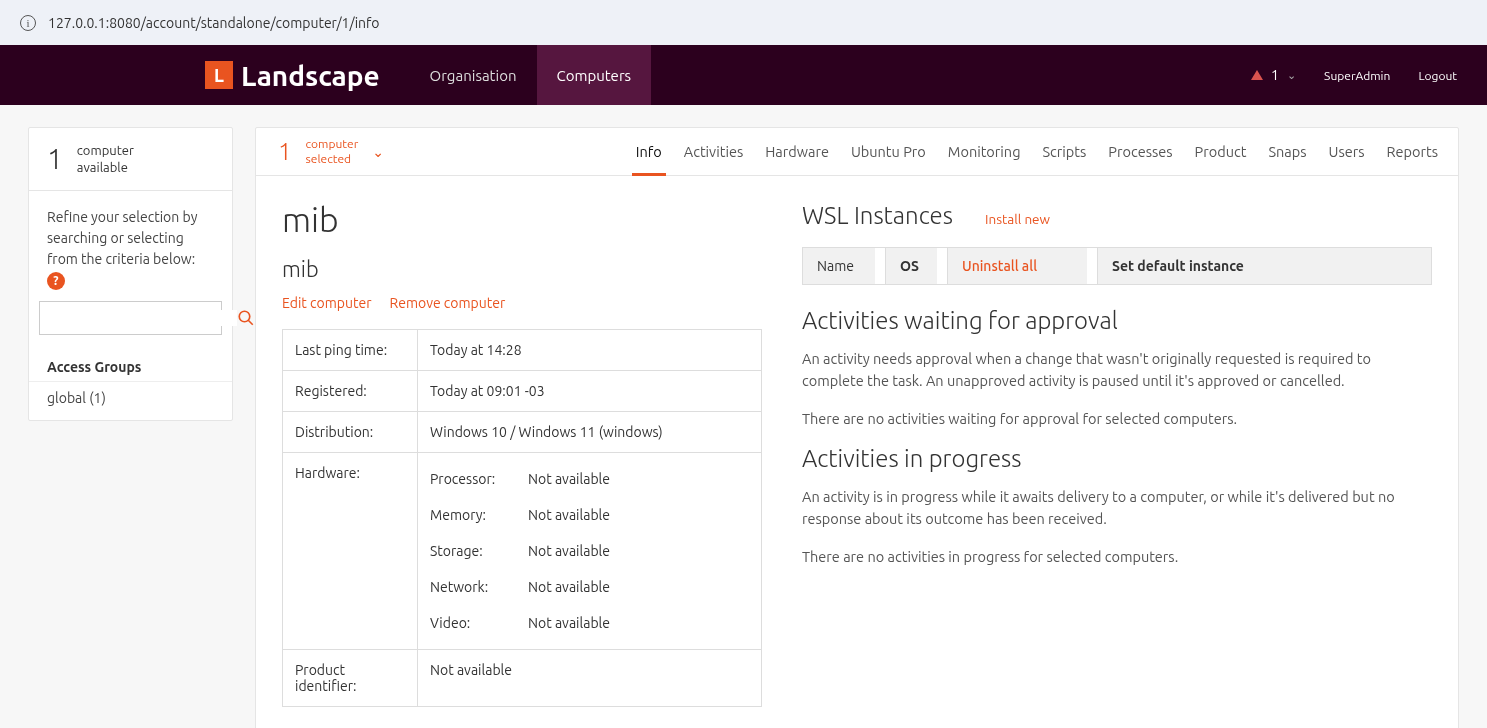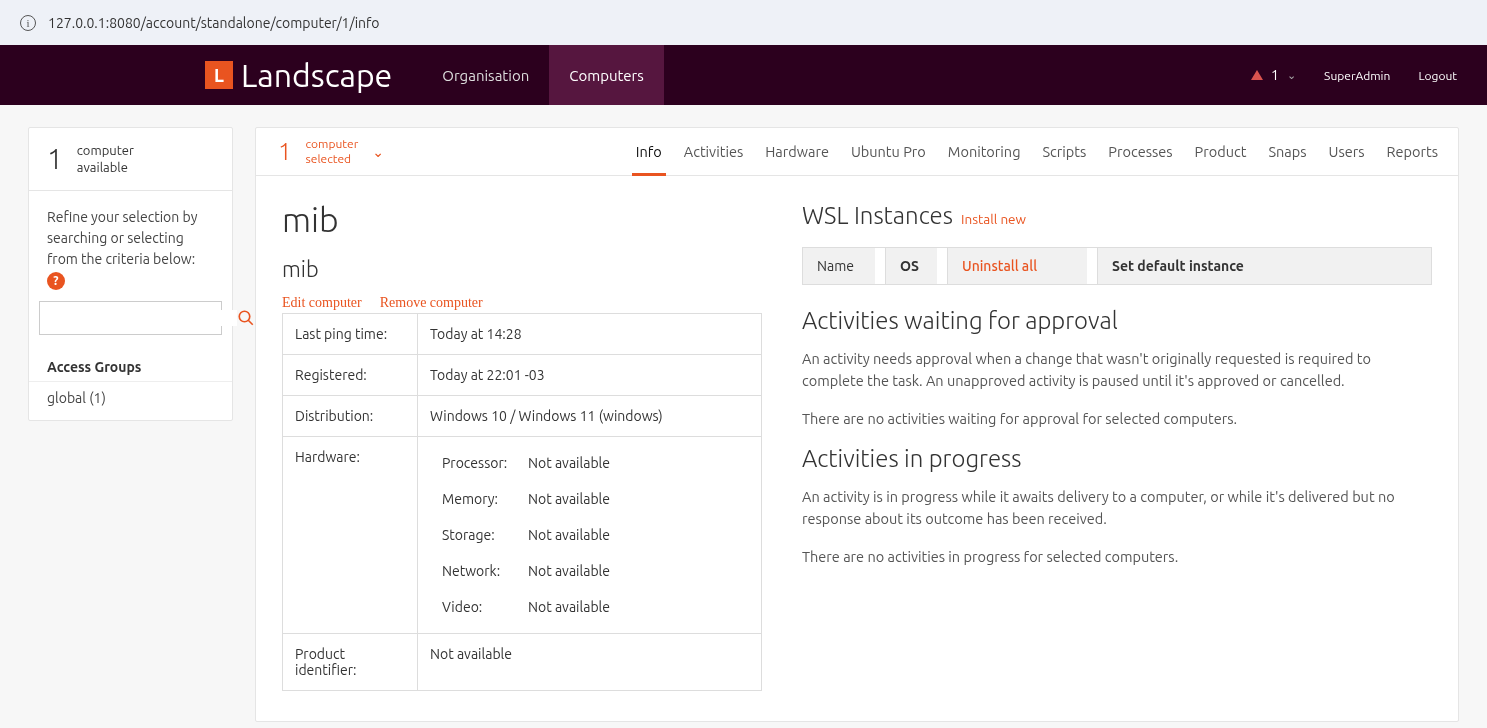--- a/index.html
+++ b/index.html
@@ -7,21 +7,21 @@
   
   
   .urlbar { height: 45px; background: #eef1f7; display: flex; align-items: center; padding: 0 20px; gap: 12px; }
   .urlbar .info-icon { width: 16px; height: 16px; border: 1.5px solid #555; border-radius: 50%; display: flex; align-items: center; justify-content: center; font-size: 11px; color: #555; font-family: serif; }
   .urlbar .url { color: #333; font-size: 14px; }
   
   
   .topnav { background: #2c001e; height: 60px; display: flex; align-items: center; padding: 0 30px 0 205px; color: #fff; }
   .brand { display: flex; align-items: center; gap: 8px; margin-right: 30px; }
   .brand-logo { width: 28px; height: 28px; background: #e95420; color: #fff; display: flex; align-items: center; justify-content: center; font-weight: bold; font-size: 18px; }
-  .brand-text { font-size: 32px; font-weight: 400; color: #fff; }
+  .brand-text { font-size: 28px; font-weight: 700; color: #fff; }
   .nav-items { display: flex; align-items: stretch; height: 60px; }
   .nav-item { padding: 7px 20px; display: flex; align-items: center; cursor: pointer; color: #ddd; font-size: 15px; }
   .nav-item.active { background: #56163f; color: #fff; }
   .nav-right { margin-left: auto; display: flex; align-items: center; gap: 28px; }
   .alert-count { display: flex; align-items: center; gap: 8px; color: #fff; cursor: pointer; }
   .alert-tri { width: 0; height: 0; border-left: 6px solid transparent; border-right: 6px solid transparent; border-bottom: 10px solid #d9534f; }
   .chev { font-size: 11px; color: #aaa; }
   .nav-link { color: #fff; cursor: pointer; font-size: 12px; }
   
   
@@ -53,33 +53,33 @@
   .tab { display: flex; align-items: center; cursor: pointer; color: #555; font-size: 14.5px; position: relative; }
   .tab.active { color: #111; }
   .tab.active::after { content: ""; position: absolute; bottom: -1px; left: -4px; right: -4px; height: 3px; background: #e95420; }
   
   
   .main { display: flex; padding: 24px 26px 30px; gap: 40px; }
   .col-a { width: 480px; flex-shrink: 0; }
   .col-b { flex: 1; }
   h1.title { font-size: 34px; font-weight: 300; color: #333; margin-bottom: 18px; }
   .subtitle { font-size: 22px; font-weight: 300; margin-bottom: 14px; }
-  .action-links { display: flex; gap: 18px; margin-bottom: 2px; font-size: 14px; font-family: Liberation Serif, serif; }
+  .action-links { display: flex; gap: 18px; margin-bottom: 18px; font-size: 14px; }
   .action-links a { color: #e95420; cursor: pointer; text-decoration: none; }
   
   
   .info-table { width: 100%; border-collapse: collapse; border: 1px solid #ddd; }
   .info-table td { border: 1px solid #ddd; padding: 12px 12px; font-size: 14px; vertical-align: top; color: #333; }
   .info-table td.label { width: 135px; color: #333; }
   .hw-grid { display: grid; grid-template-columns: 90px 1fr; row-gap: 20px; column-gap: 8px; padding: 6px 0; }
-  .hw-grid .k { color: #333; margin-left: 12px; }
+  .hw-grid .k { color: #333; }
   .hw-grid .v { color: #333; }
   
   
-  .sec-head { display: flex; align-items: baseline; gap: 8px; margin: 2px 0 18px; }
+  .sec-head { display: flex; align-items: baseline; gap: 32px; margin: 2px 0 18px; }
   .sec-title { font-size: 24px; font-weight: 300; color: #333; }
   .install-link { color: #e95420; font-size: 13.5px; cursor: pointer; }
   .wsl-row { display: flex; border: 1px solid #ddd; margin-bottom: 22px; align-items: flex-end; }
   .wsl-cell { padding: 10px 14px; background: #f1f1f1; font-size: 14px; }
   .wsl-cell + .wsl-cell { border-left: 1px solid #ddd; margin-left: 10px; }
   .wsl-cell.os { font-weight: bold; }
   .wsl-cell.action { color: #e95420; cursor: pointer; font-weight: 500; flex: 0 0 140px; }
   .wsl-cell.setdef { font-weight: 600; flex: 1; }
   
   .h3 { font-size: 24px; font-weight: 300; color: #333; margin: 8px 0 14px; }
@@ -177,21 +177,21 @@
           <a>Remove computer</a>
         </div>
         <table class="info-table">
           <tbody>
               <tr>
             <td class="label">Last ping time:</td>
             <td>Today at 14:28</td>
           </tr>
           <tr>
             <td class="label">Registered:</td>
-            <td>Today at 22:01 -03</td>
+            <td>Today at 09:01 -03</td>
           </tr>
           <tr>
             <td class="label">Distribution:</td>
             <td>Windows 10 / Windows 11 (windows)</td>
           </tr>
           <tr>
             <td class="label">Hardware:</td>
             <td>
               <div class="hw-grid">
                 <div class="k">Processor:</div>

